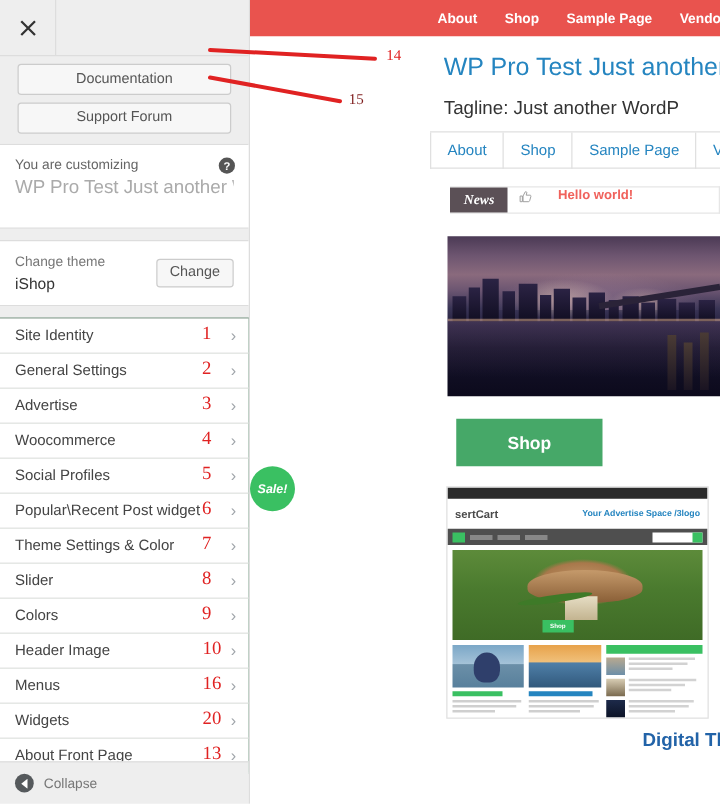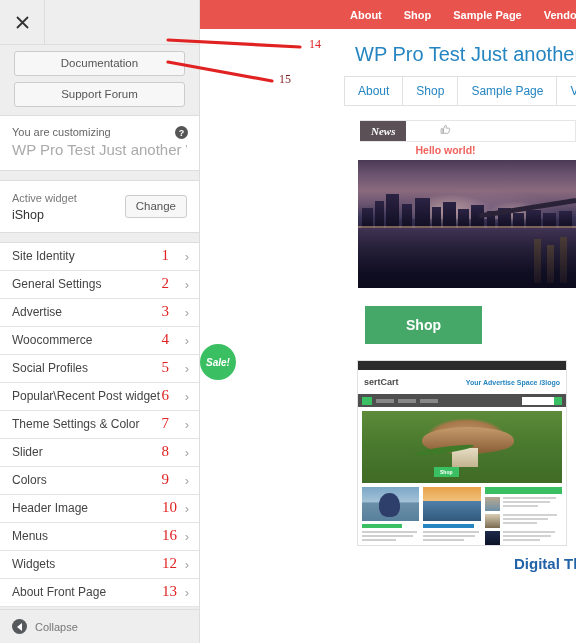--- a/index.html
+++ b/index.html
@@ -52,21 +52,21 @@
     padding: 5px 0 6px;
     margin-bottom: 6px;
     cursor: pointer;
     font-family: "Liberation Sans", sans-serif;
   }
   .link-btn:last-child { margin-bottom: 0; }
 
   .customizing-box {
     background: #fff;
     border-top: 1px solid #ddd; border-bottom: 1px solid #ddd;
-    padding: 10px 12px 12px 12px;
+    padding: 10px 12px 24px 12px;
     position: relative;
   }
   .cz-label { font-size: 11px; color: #666; margin-bottom: 3px; }
   .cz-title {
     font-size: 15px; color: #aaa;
     white-space: nowrap; overflow: hidden;
   }
   .help-icon {
     position: absolute; right: 11px; top: 10px;
     width: 13px; height: 13px; border-radius: 50%;
@@ -186,22 +186,22 @@
     border: 1px solid #e6e6e6; border-left: none;
     background: #fff;
   }
   .ticker-tag {
     background: #5b5056; color: #fff;
     font-size: 11px; font-style: italic; font-weight: bold;
     padding: 0 11px; display: flex; align-items: center;
     font-family: "Liberation Serif", serif;
   }
   .ticker-body {
-    display: flex; align-items: center;
-    padding-left: 9px; gap: 5px; flex-direction: column;
+    display: flex; 
+    padding-left: 9px; gap: 20px;
   }
   .ticker-text {
     color: #f0625c; font-size: 10.5px; font-weight: bold;
   }
 
   .hero-wrap { padding: 18px 0 0 158px; }
   .hero {
     width: 218px; height: 128px;
     background:
       radial-gradient(ellipse 60px 24px at 42% 40%, rgba(255,225,190,0.55), rgba(255,225,190,0) 70%),
@@ -370,21 +370,21 @@
     <div class="customizing-box">
       <div class="cz-label">You are customizing</div>
       <div class="cz-title">WP Pro Test Just another W...</div>
       <div class="help-icon">?</div>
     </div>
 
     <div class="theme-gap"></div>
 
     <div class="theme-box">
       <div>
-        <div class="theme-label">Active widget</div>
+        <div class="theme-label">Change theme</div>
         <div class="theme-name">iShop</div>
       </div>
       <button class="change-btn">Change</button>
     </div>
 
     <div class="panel-gap"></div>
 
     <div class="sb-list" id="sb-list">
         <div class="sb-item">
           <span class="sb-item-label">Site Identity</span>
@@ -436,21 +436,21 @@
           <span class="sb-num" style="right: 22px;">10</span>
           <span class="sb-chevron">›</span>
         </div>
         <div class="sb-item">
           <span class="sb-item-label">Menus</span>
           <span class="sb-num" style="right: 22px;">16</span>
           <span class="sb-chevron">›</span>
         </div>
         <div class="sb-item">
           <span class="sb-item-label">Widgets</span>
-          <span class="sb-num" style="right: 22px;">12</span>
+          <span class="sb-num" style="right: 22px;">20</span>
           <span class="sb-chevron">›</span>
         </div>
         <div class="sb-item">
           <span class="sb-item-label">About Front Page</span>
           <span class="sb-num" style="right: 22px;">13</span>
           <span class="sb-chevron">›</span>
         </div>
       </div>
 
     <div class="collapse-row">
@@ -467,20 +467,21 @@
 
     <div class="topbar" id="topnav">
         <a>About</a>
         <a>Shop</a>
         <a>Sample Page</a>
         <a>Vendor Dashboard</a>
       </div>
 
     <div class="site-head">
       <div class="site-title">WP Pro Test Just another</div>
+      <div class="site-tagline">Tagline: Just another WordP</div>
     </div>
 
     <div class="mainnav" id="mainnav">
         <a>About</a>
         <a>Shop</a>
         <a>Sample Page</a>
         <a>Vendor Da</a>
       </div>
 
     <div class="ticker-wrap">

